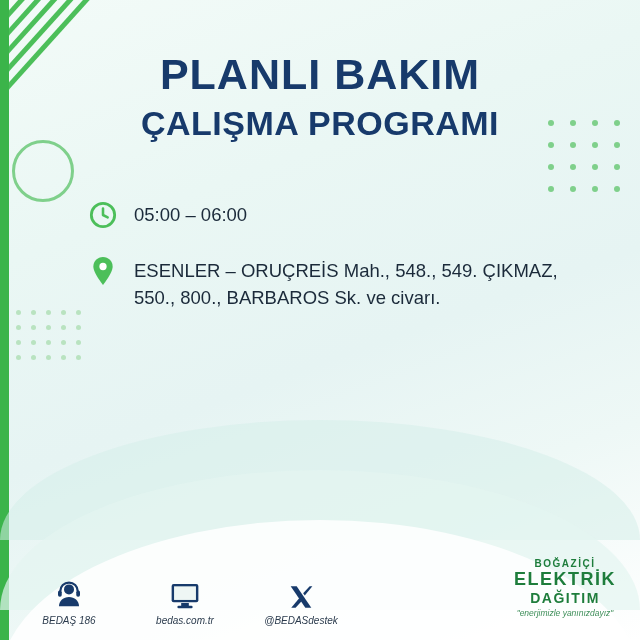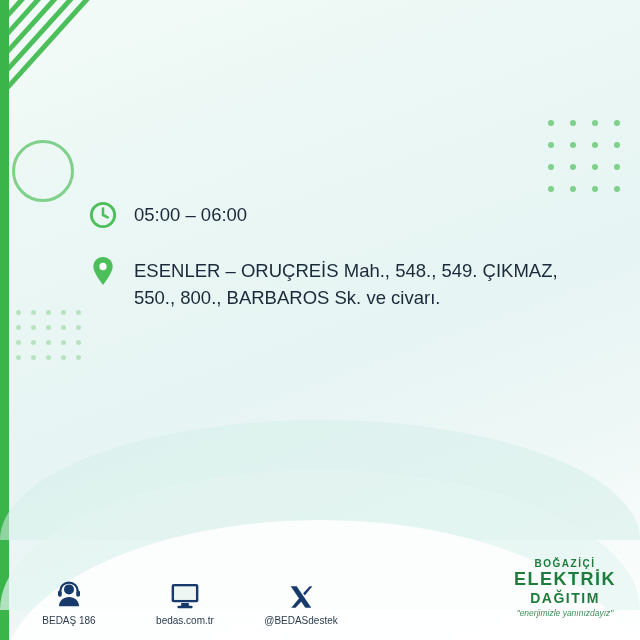--- a/index.html
+++ b/index.html
@@ -105,21 +105,21 @@
   
   .footer {
     position: absolute; left: 0; bottom: 0; width: 640px; height: 92px;
   }
   .footer-items {
     position: absolute; left: 26px; bottom: 14px;
     display: flex; align-items: flex-end; gap: 30px;
   }
   .fitem { text-align: center; width: 86px; }
   .fitem .flabel {
-    font-size: 10px; color: #2b3b4d; margin-top: 5px;
+    font-size: 10px; color: #2b3b4d; margin-top: 5px; font-style: italic;
   }
   .fitem .fico { height: 34px; display:flex; align-items:flex-end; justify-content:center; }
 
   .brand {
     position: absolute; right: 24px; bottom: 22px;
     text-align: center;
   }
   .brand .b1 { font-size: 10px; font-weight: bold; color: #1e7d3c; letter-spacing: 1.5px; }
   .brand .b2 { font-size: 18px; font-weight: bold; color: #1e7d3c; letter-spacing: 1.5px; }
   .brand .b3 { font-size: 14px; font-weight: bold; color: #1e7d3c; letter-spacing: 1.5px; }
@@ -185,20 +185,24 @@
       <span></span>
       <span></span>
       <span></span>
       <span></span>
   </div>
 
   <div class="wave wave1"></div>
   <div class="wave wave2"></div>
   <div class="wave wave3"></div>
 
+  <div class="header">
+    <div class="title-1">PLANLI BAKIM</div>
+    <div class="title-2">ÇALIŞMA PROGRAMI</div>
+  </div>
 
   <div class="info">
 
 
     <div class="row">
       <div class="ico">
         <svg width="28" height="28" viewBox="0 0 24 24">
           <circle cx="12" cy="12" r="10" fill="none" stroke="#4cbf5a" stroke-width="2.4"></circle>
           <path d="M12 6.5 V12 L16 14" fill="none" stroke="#4cbf5a" stroke-width="2.2" stroke-linecap="round" stroke-linejoin="round"></path>
         </svg>

